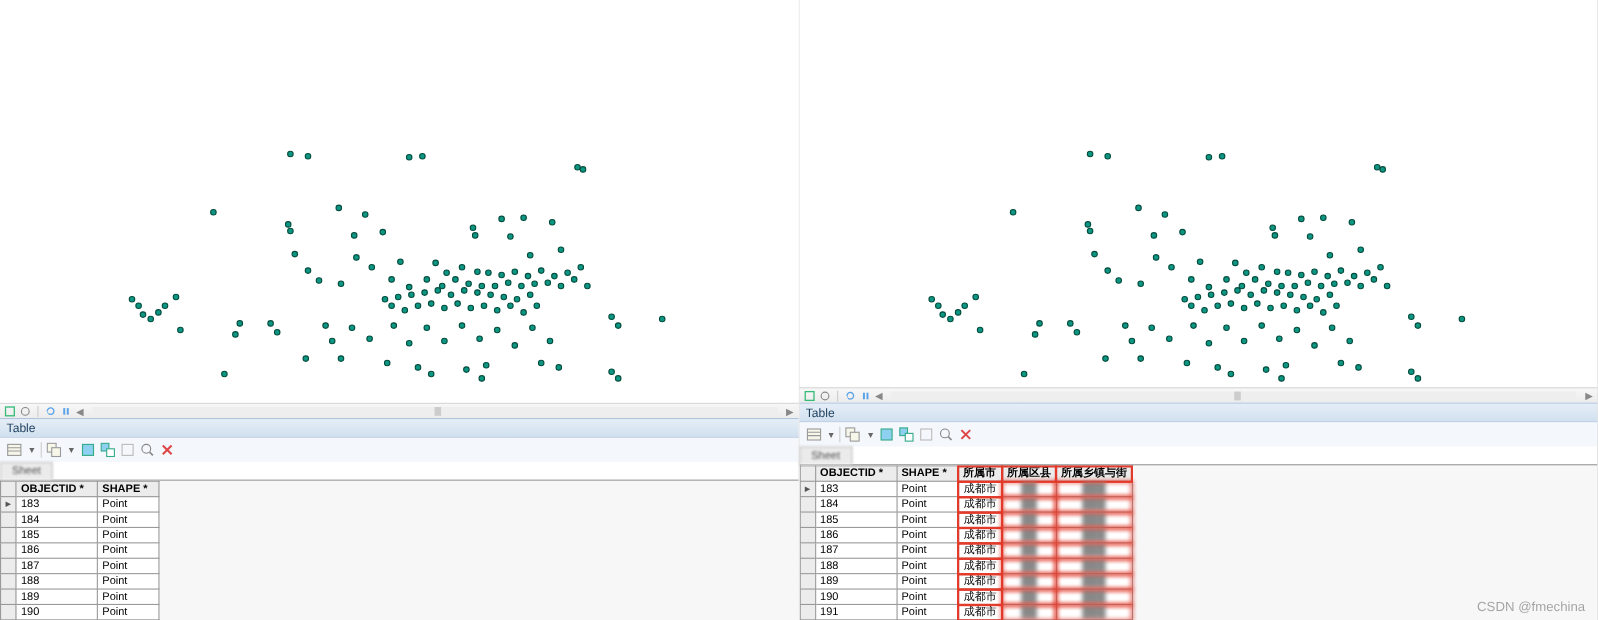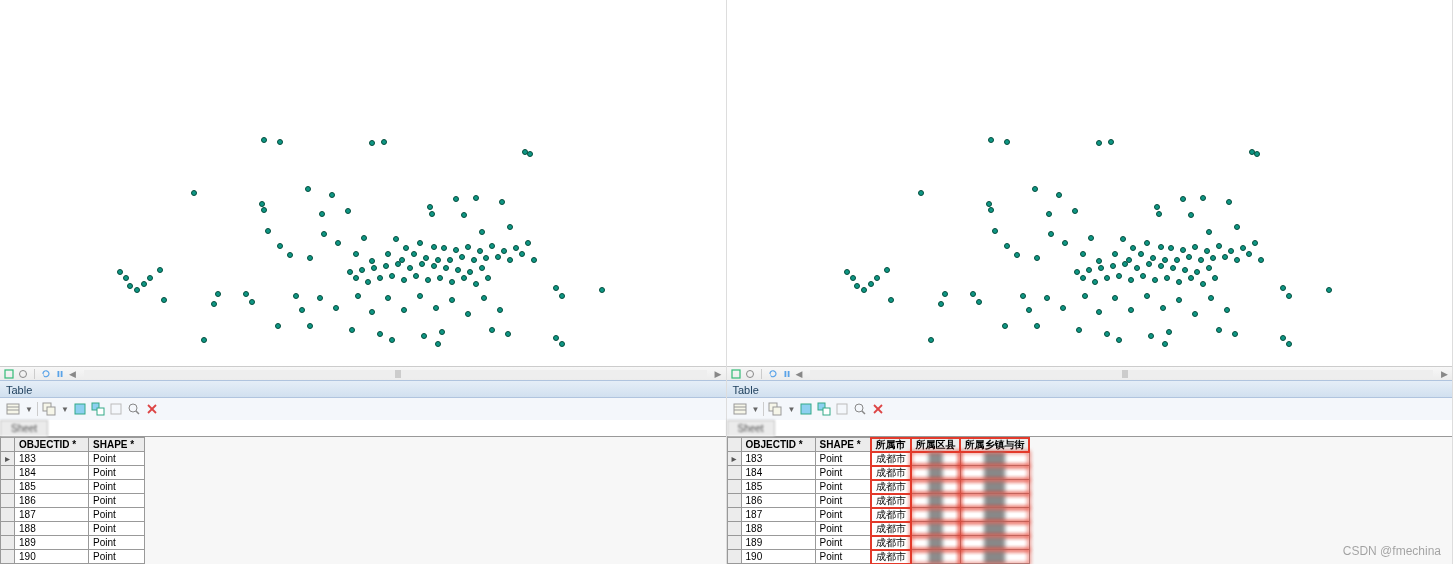--- a/index.html
+++ b/index.html
@@ -528,19 +528,27 @@
               <td class="c3 redbox blur">███</td>
             </tr>
             <tr>
               <td class="rowhead"></td>
               <td class="oid">190</td>
               <td class="shape">Point</td>
               <td class="c1 redbox">成都市</td>
               <td class="c2 redbox blur">██</td>
               <td class="c3 redbox blur">███</td>
             </tr>
+            <tr>
+              <td class="rowhead"></td>
+              <td class="oid">191</td>
+              <td class="shape">Point</td>
+              <td class="c1 redbox">成都市</td>
+              <td class="c2 redbox blur">██</td>
+              <td class="c3 redbox blur">███</td>
+            </tr>
           </tbody>
       </table>
     </div>
   </div>
 </div>
 
 <div class="watermark">CSDN @fmechina</div>
 
 </body></html>

